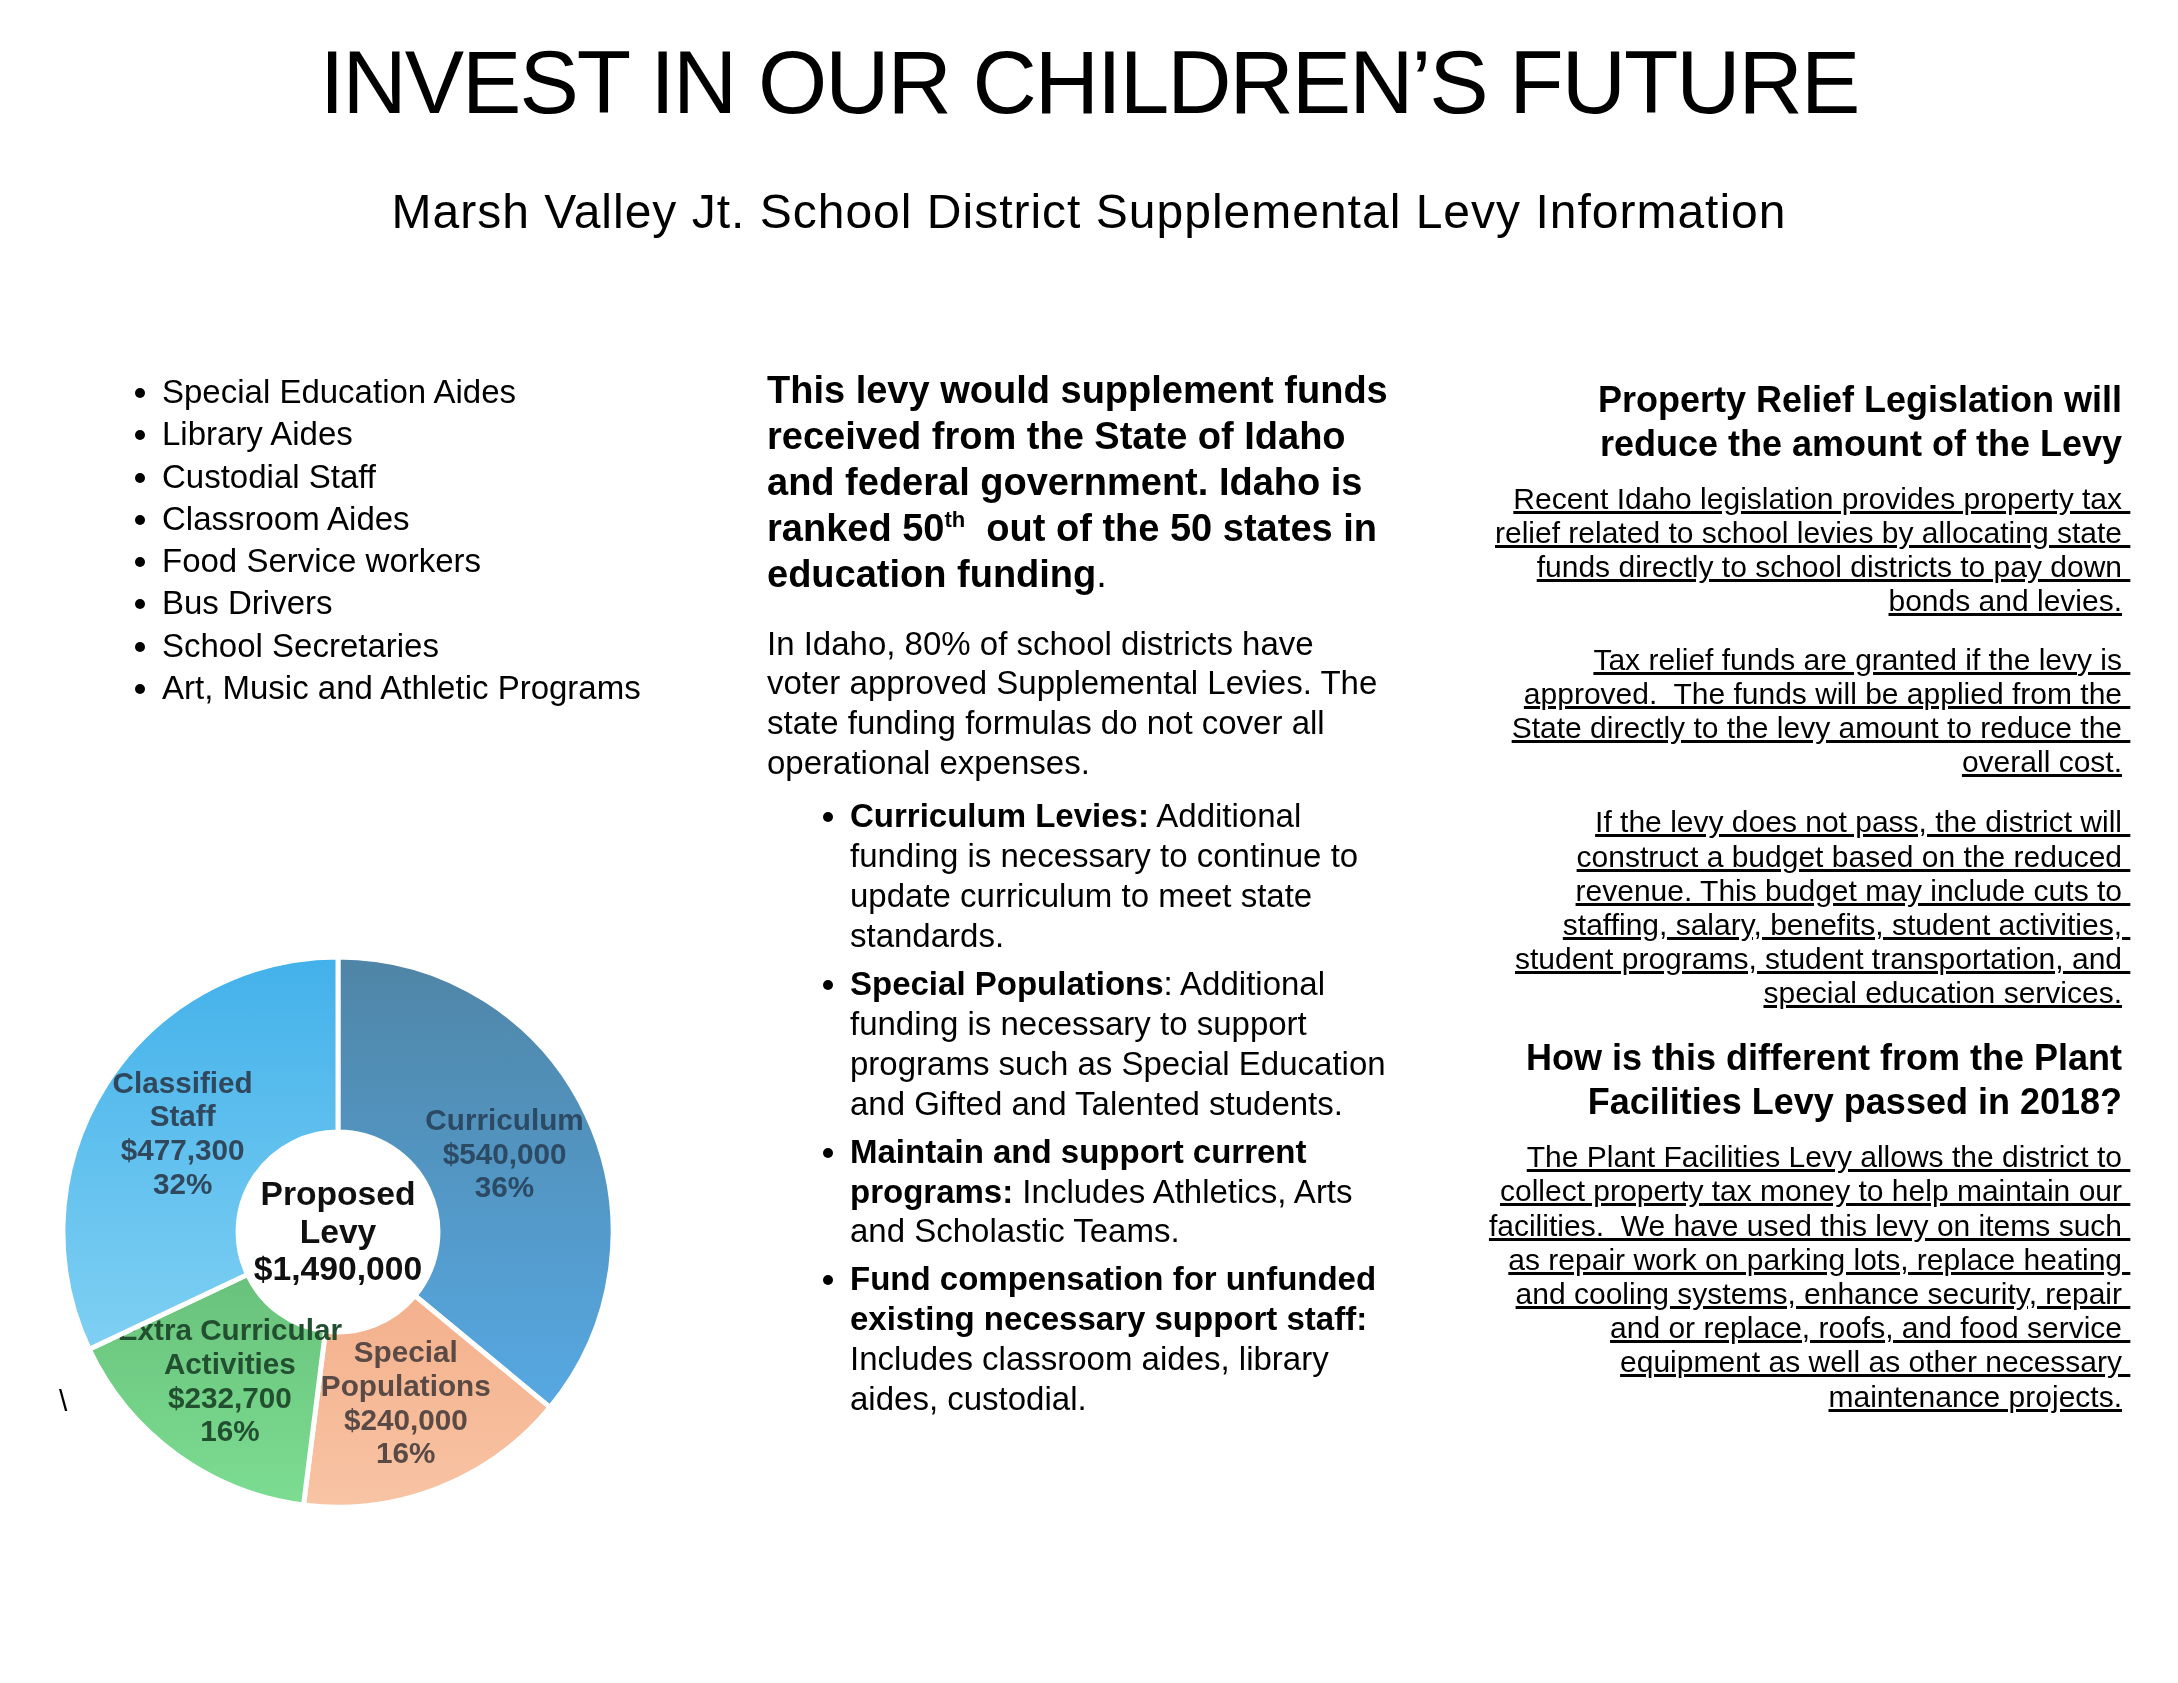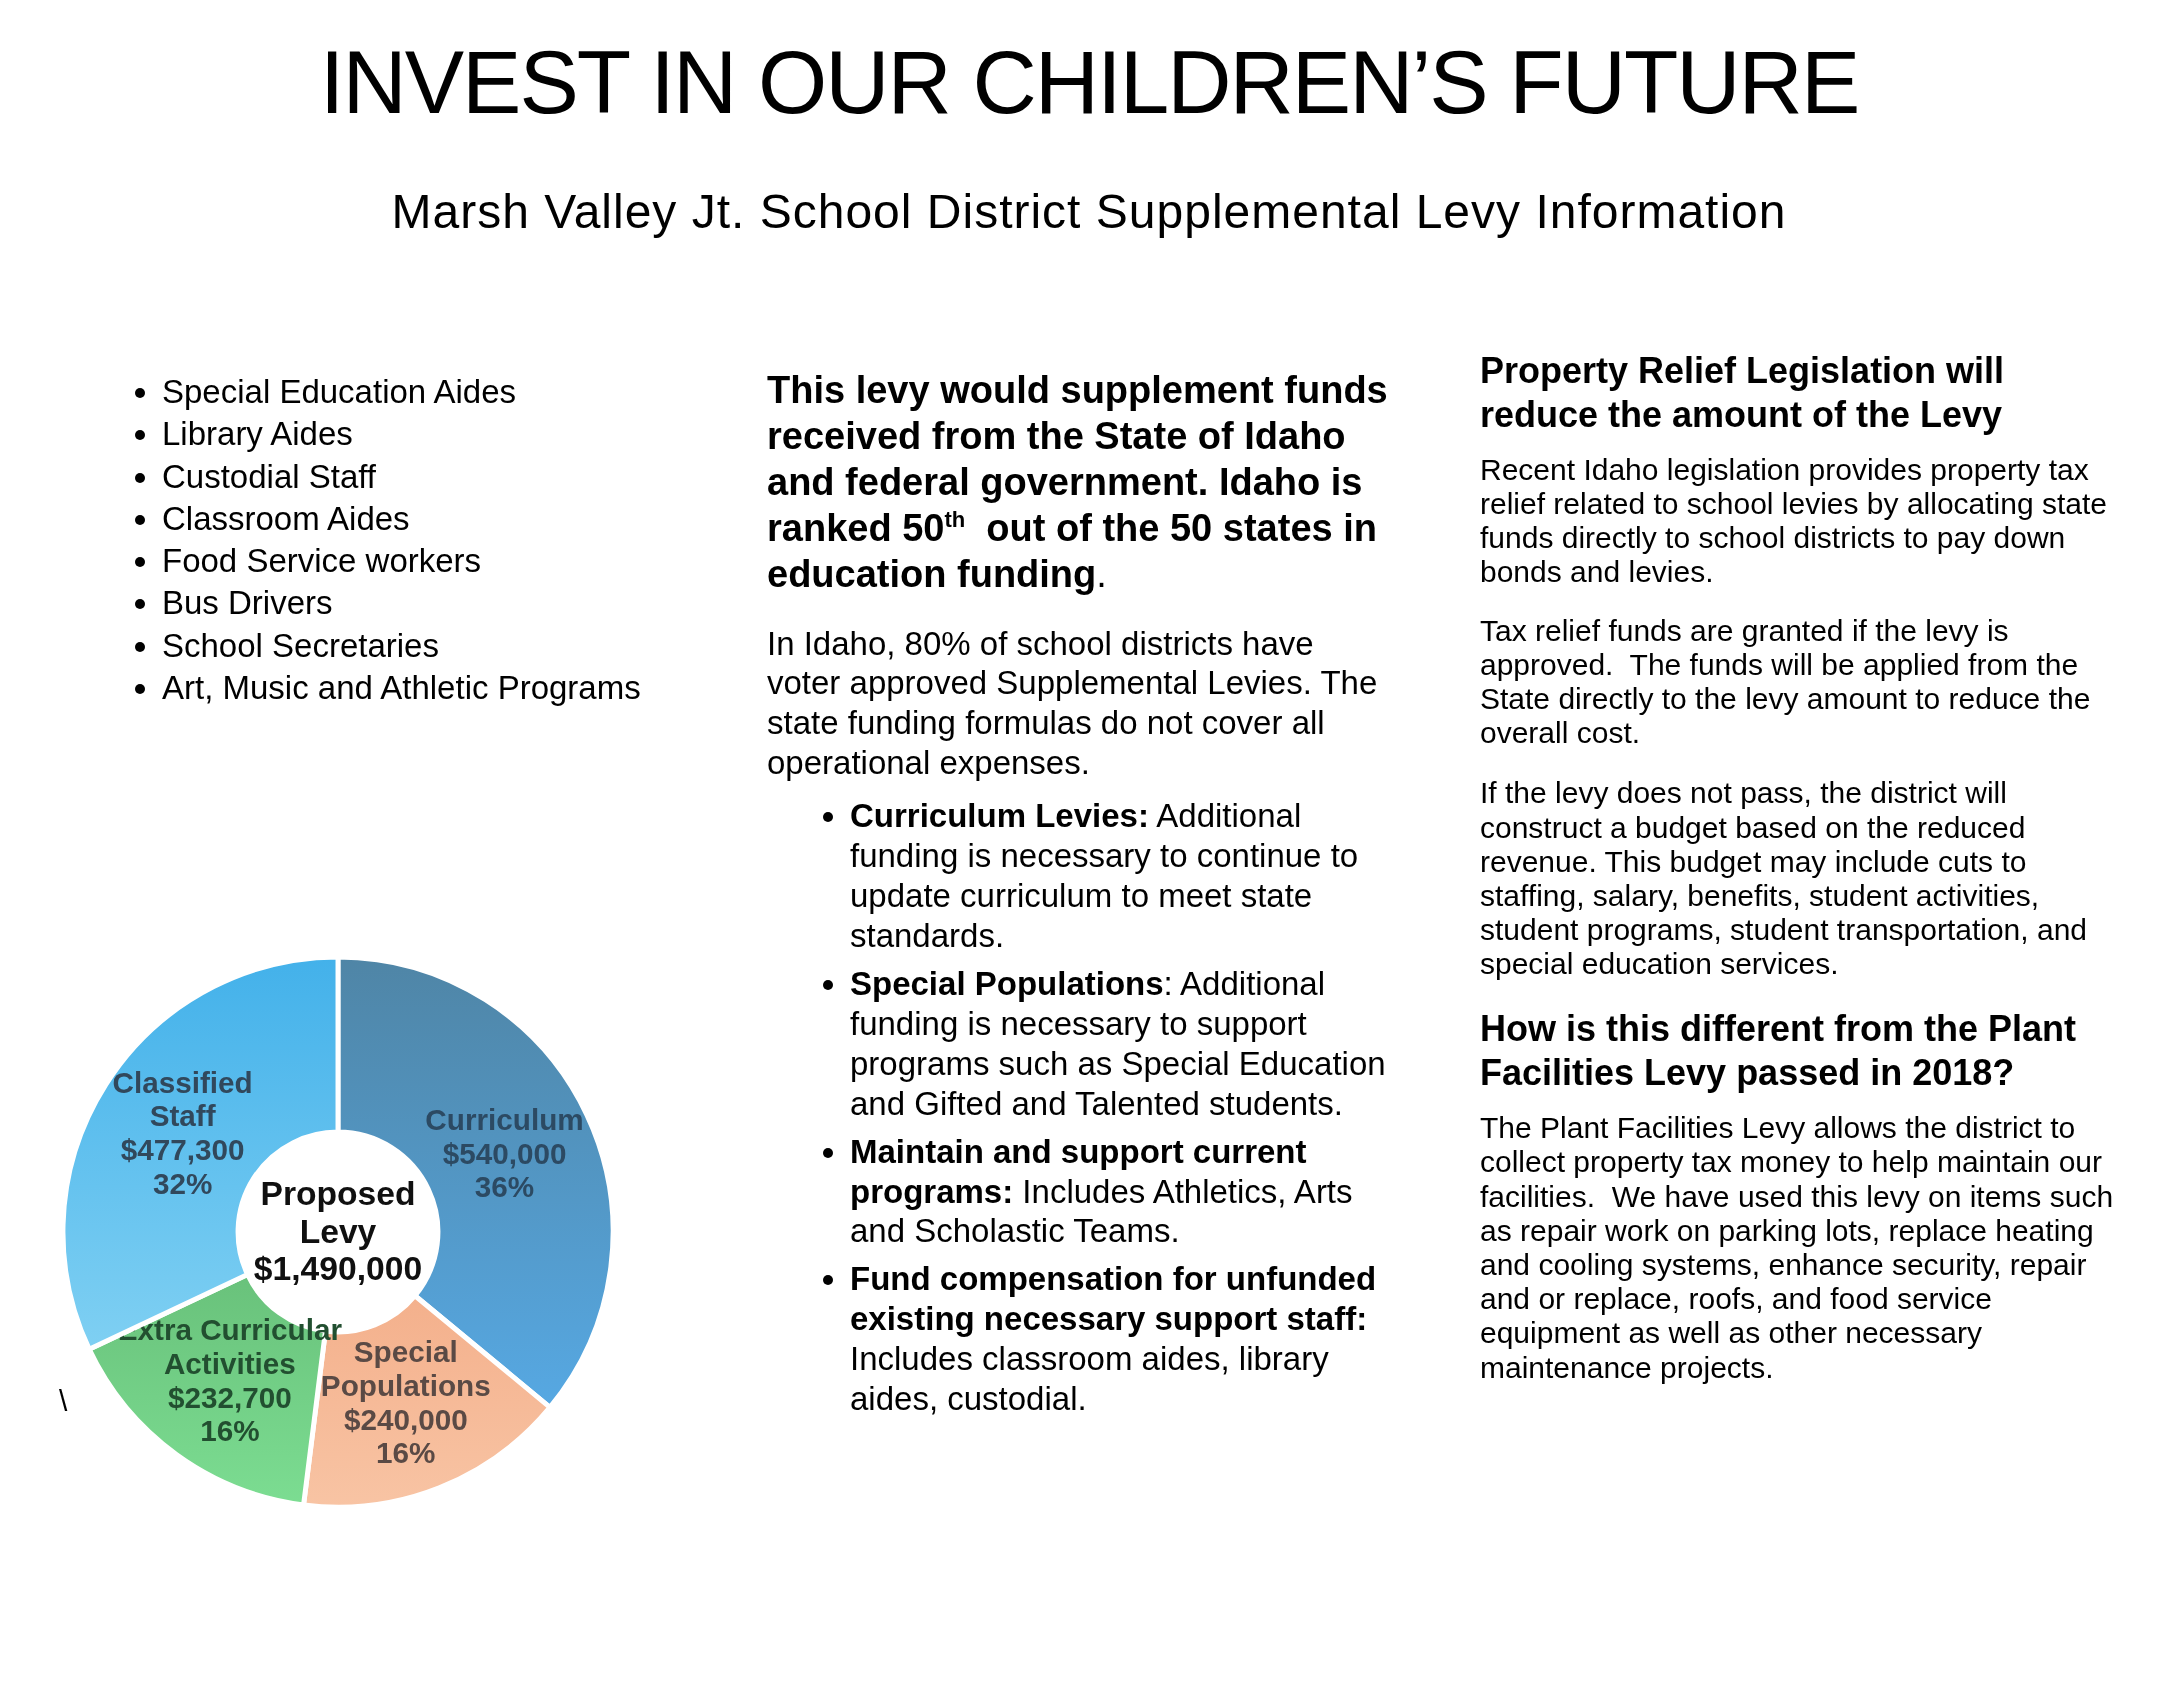--- a/index.html
+++ b/index.html
@@ -5,38 +5,38 @@
   html,body{margin:0;padding:0;}
   body{
     width:2178px;height:1683px;background:#ffffff;color:#000;
     font-family:"Liberation Sans", sans-serif;position:relative;overflow:hidden;
   }
   h1.title{margin:0;padding-top:31px;text-align:center;font-weight:400;font-size:89px;letter-spacing:-2px;}
   h2.subtitle{margin:50px 0 0;text-align:center;font-weight:400;font-size:48px;letter-spacing:1px;}
   .col{position:absolute;}
   .col-left{left:62px;top:368px;width:594px;}
   .col-mid{left:767px;top:368px;width:626px;}
-  .col-right{left:1480px;top:349px;width:642px;}
+  .col-right{left:1480px;top:378px;width:642px;text-align:right;}
   .intro{font-weight:700;font-size:38px;line-height:1.21;margin:0;}
   .prewrap{white-space:pre-wrap;}
   .reg{font-weight:400;}
   sup.sup-th{font-size:0.58em;vertical-align:super;line-height:0;text-align:right;}
   .col-left .intro{margin-bottom:16px;}
   ul.bullets{margin:4px;list-style:disc;}
   .left-list{padding-left:96px;}
   .left-list li{font-size:33px;line-height:1.22;margin-bottom:2px;}
   .mid-intro{margin-bottom:26px;}
   .mid-para{font-size:33px;line-height:1.2;margin:0 0 14px;font-weight:400;}
   .mid-list{padding-left:79px;}
   .mid-list li{font-size:33px;line-height:1.21;margin-bottom:8px;}
   .mid-list b{font-weight:700;}
   .section:first-child{margin-top:0;}
   .section{margin-top:26px;}
   .section h3{font-size:36px;line-height:1.22;margin:0 0 16px;font-weight:700;}
-  .col-right p{font-size:30px;line-height:1.14;margin:0 0 24px;white-space:pre-wrap;}
+  .col-right p{font-size:30px;line-height:1.14;margin:0 0 24px;white-space:pre-wrap;text-decoration:underline;}
   .pie-wrap{position:absolute;left:56px;top:950px;width:564px;height:564px;}
   svg text{font-family:"Liberation Sans", sans-serif;}
   .stray{position:absolute;left:59px;top:1384px;font-size:30px;font-weight:400;}
 </style>
 </head>
 <body>
 
 <div class="page">
 
   <h1 class="title">INVEST IN OUR CHILDREN’S FUTURE</h1>

